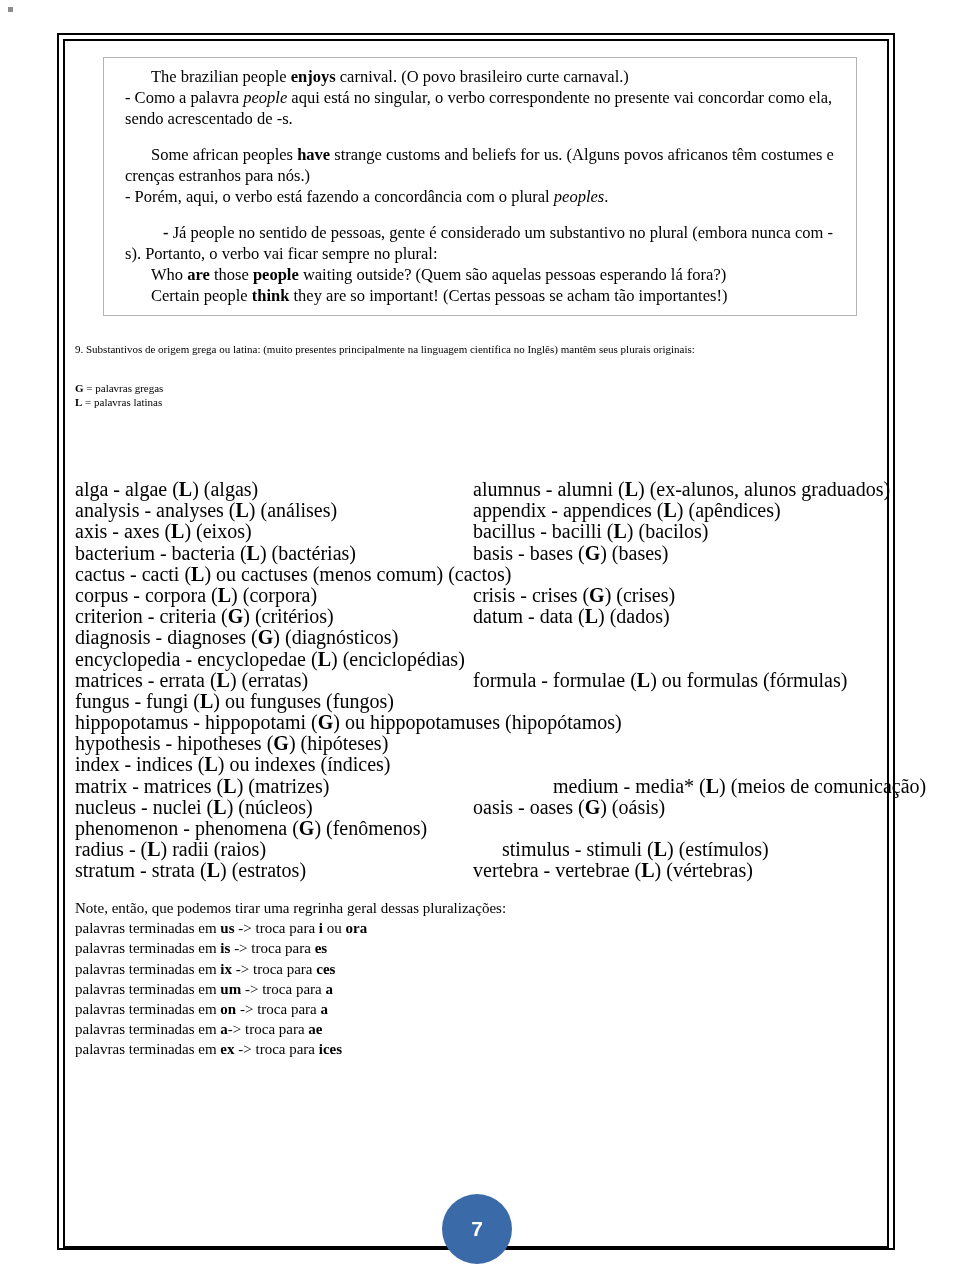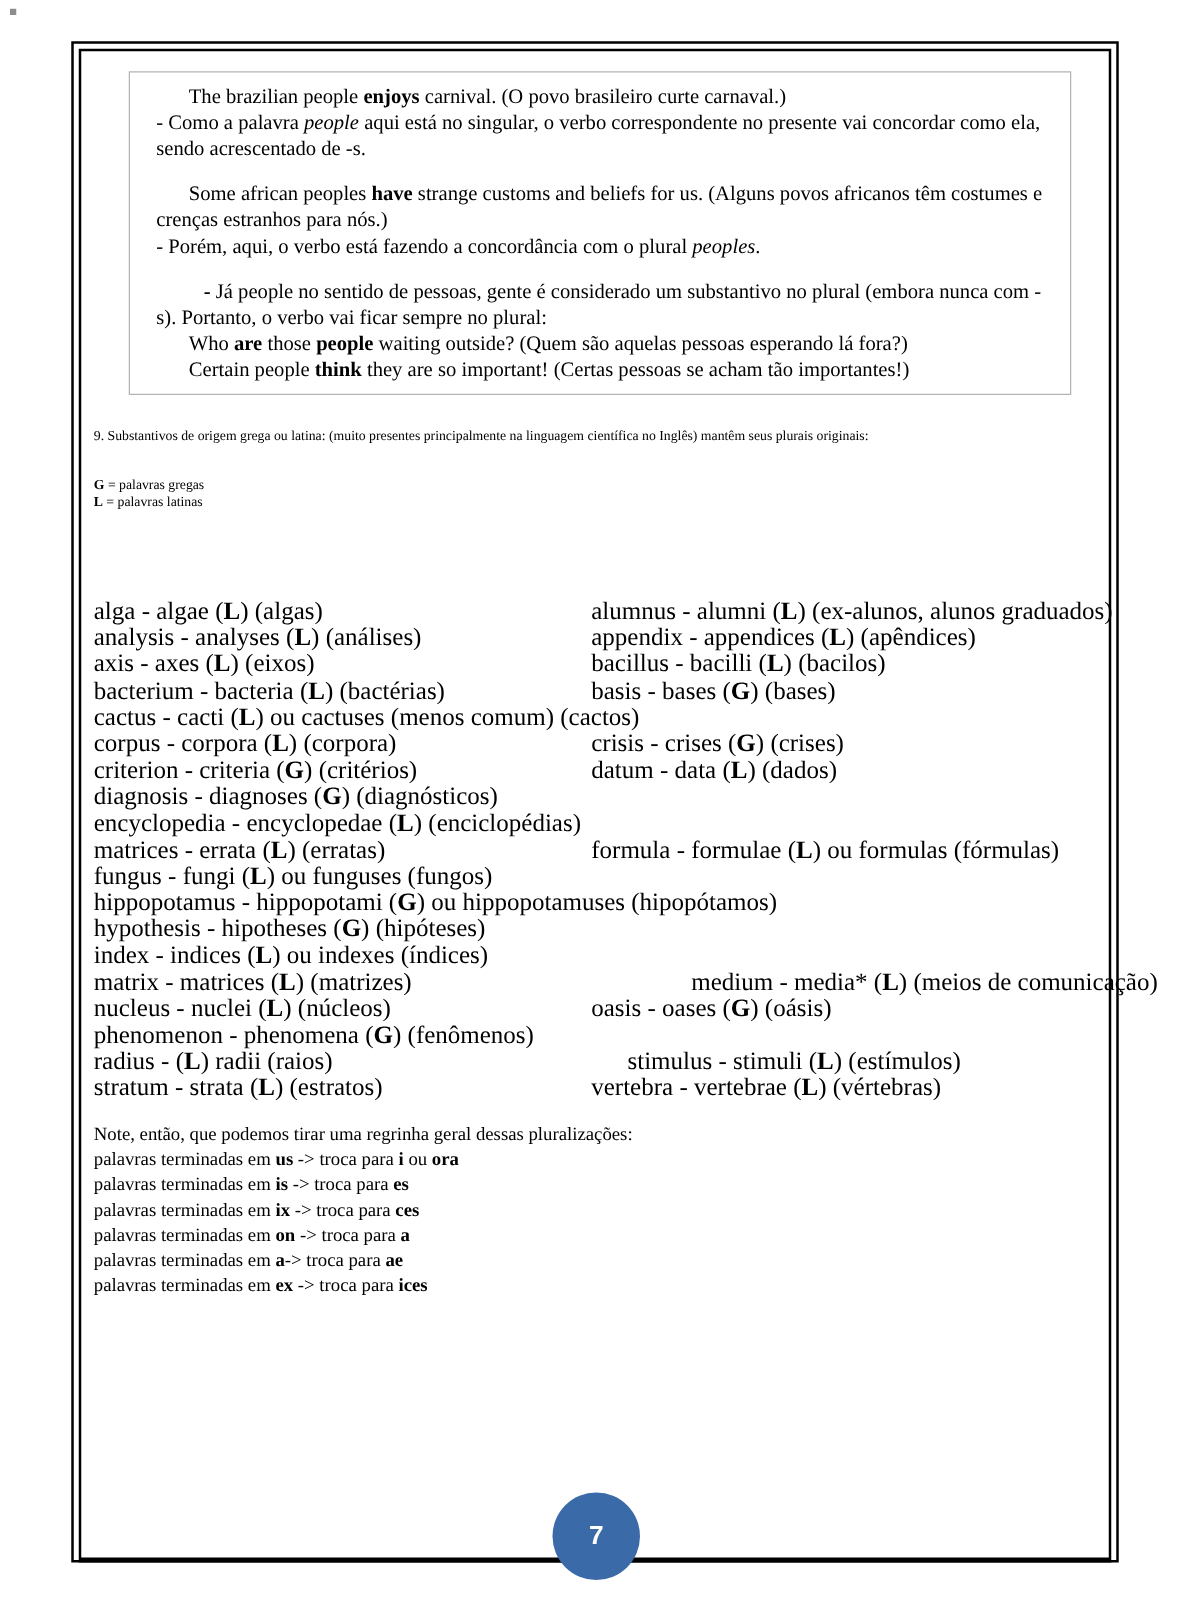--- a/index.html
+++ b/index.html
@@ -256,20 +256,21 @@
         <span class="wl-right" style="left: 398px;"><span>vertebra - vertebrae (</span><b>L</b><span>) (vértebras)</span></span>
       </div>
     </div>
 
   <div class="rules">
     <p>Note, então, que podemos tirar uma regrinha geral dessas pluralizações:</p>
     <div id="rules-items">
         <p><span>palavras terminadas em </span><b>us</b><span> -&gt; troca para </span><b>i</b><span> ou </span><b>ora</b></p>
         <p><span>palavras terminadas em </span><b>is</b><span> -&gt; troca para </span><b>es</b></p>
         <p><span>palavras terminadas em </span><b>ix</b><span> -&gt; troca para </span><b>ces</b></p>
+        <p><span>palavras terminadas em </span><b>um</b><span> -&gt; troca para </span><b>a</b></p>
         <p><span>palavras terminadas em </span><b>on</b><span> -&gt; troca para </span><b>a</b></p>
         <p><span>palavras terminadas em </span><b>a</b><span>-&gt; troca para </span><b>ae</b></p>
         <p><span>palavras terminadas em </span><b>ex</b><span> -&gt; troca para </span><b>ices</b></p>
       </div>
   </div>
 
 </div>
 
 <div class="page-badge">7</div>
 

